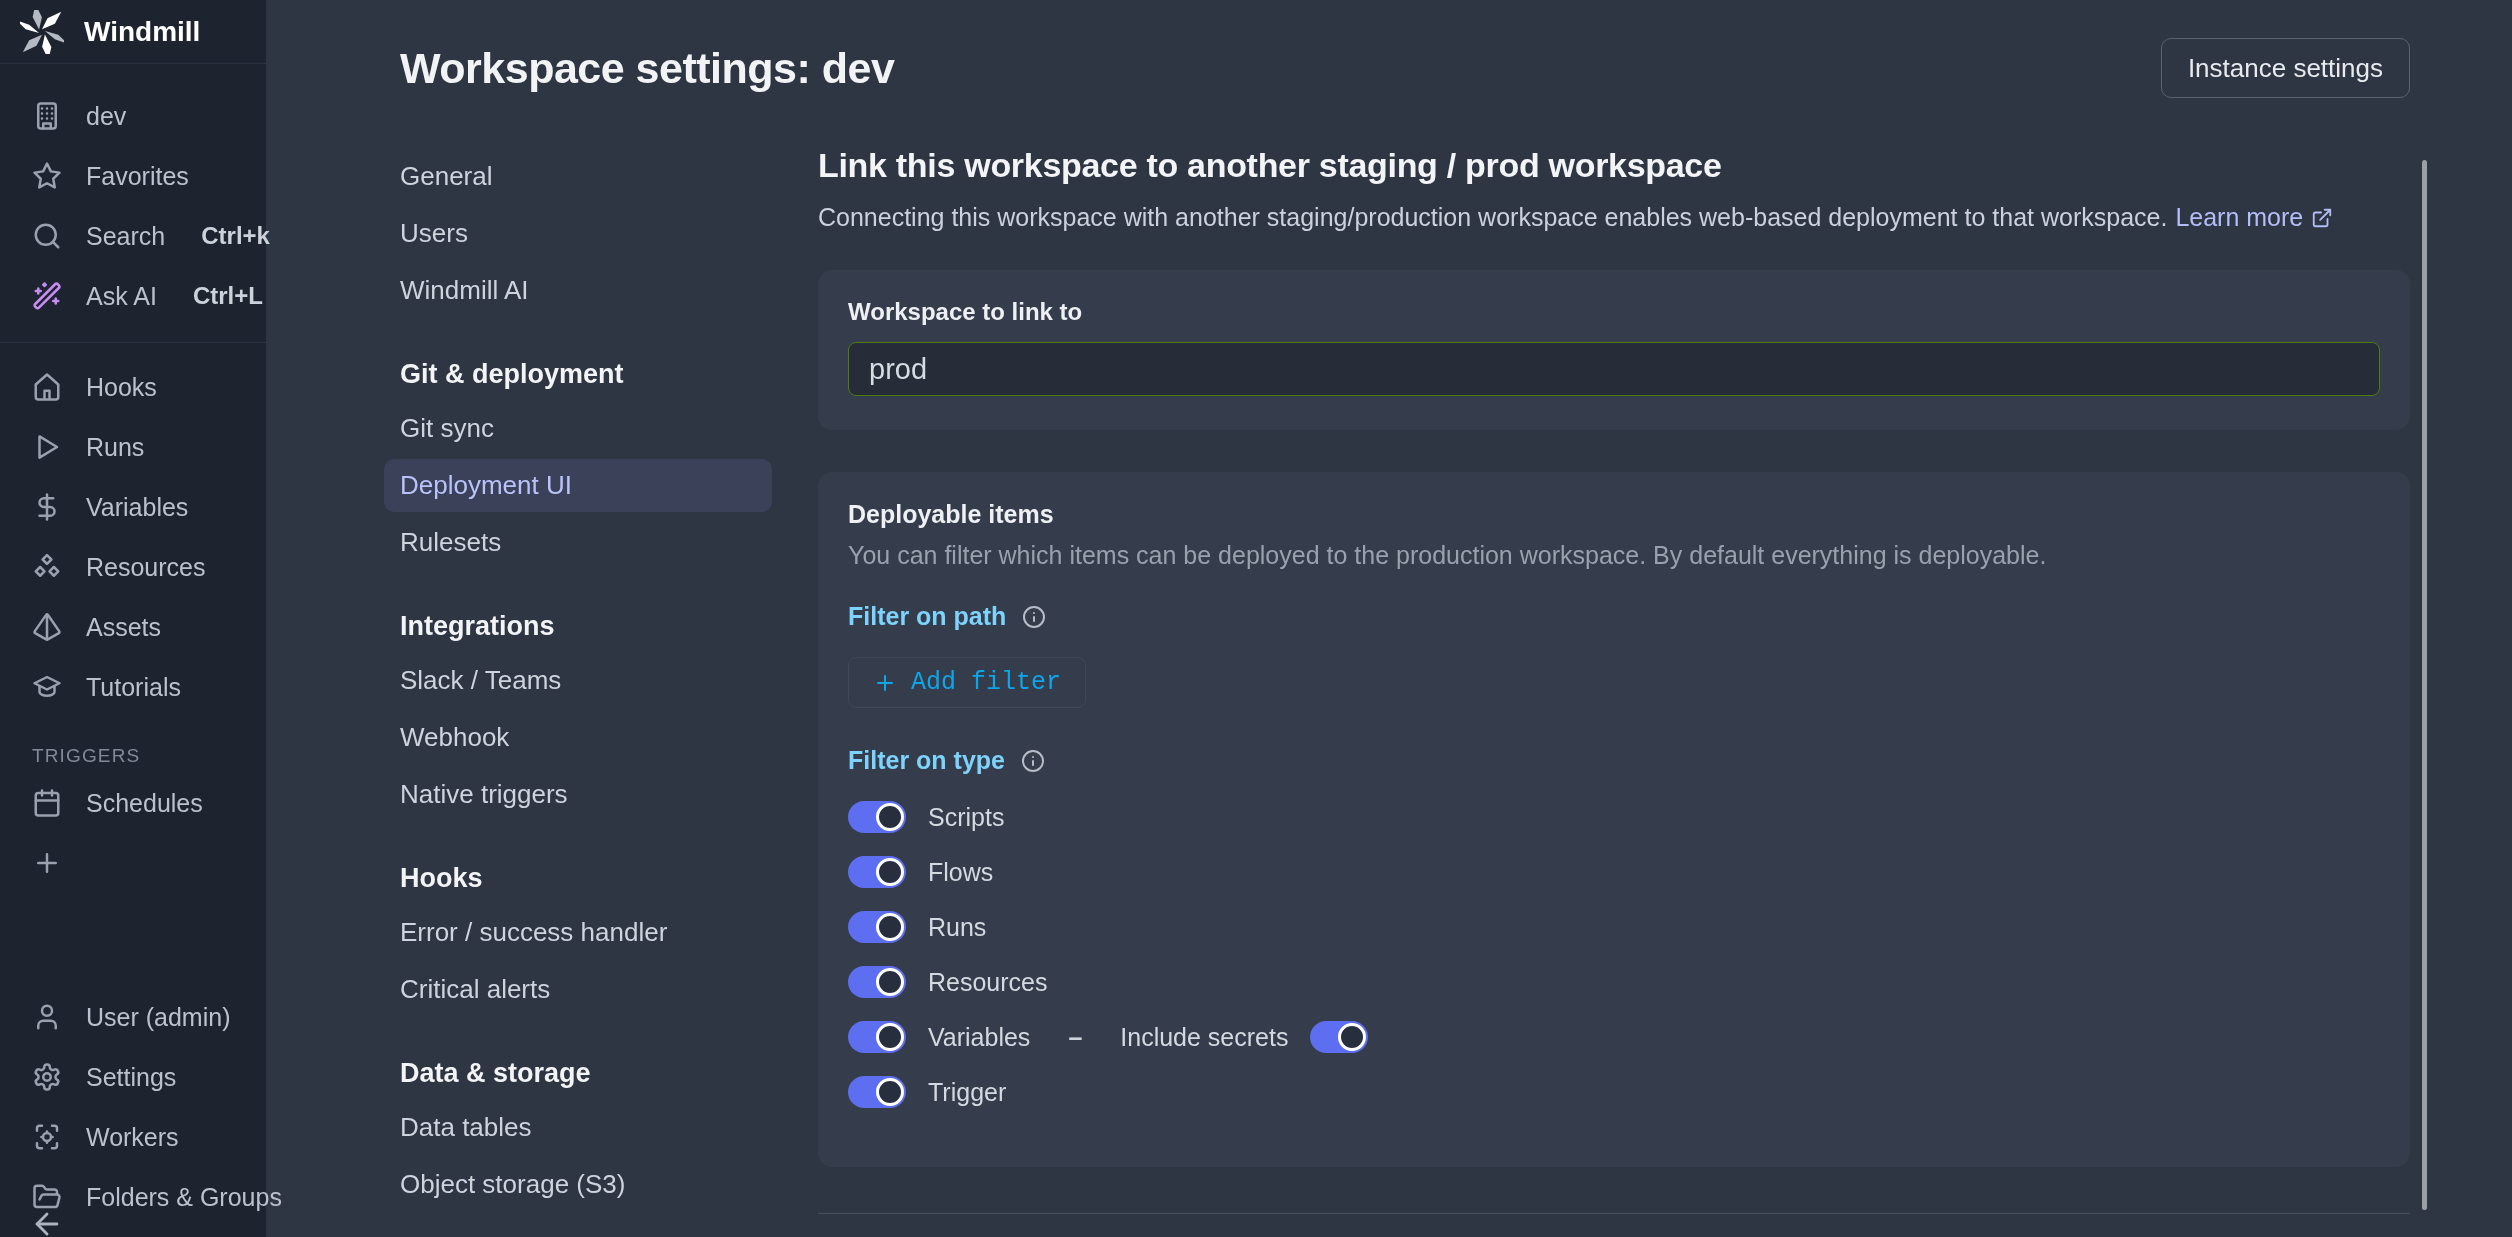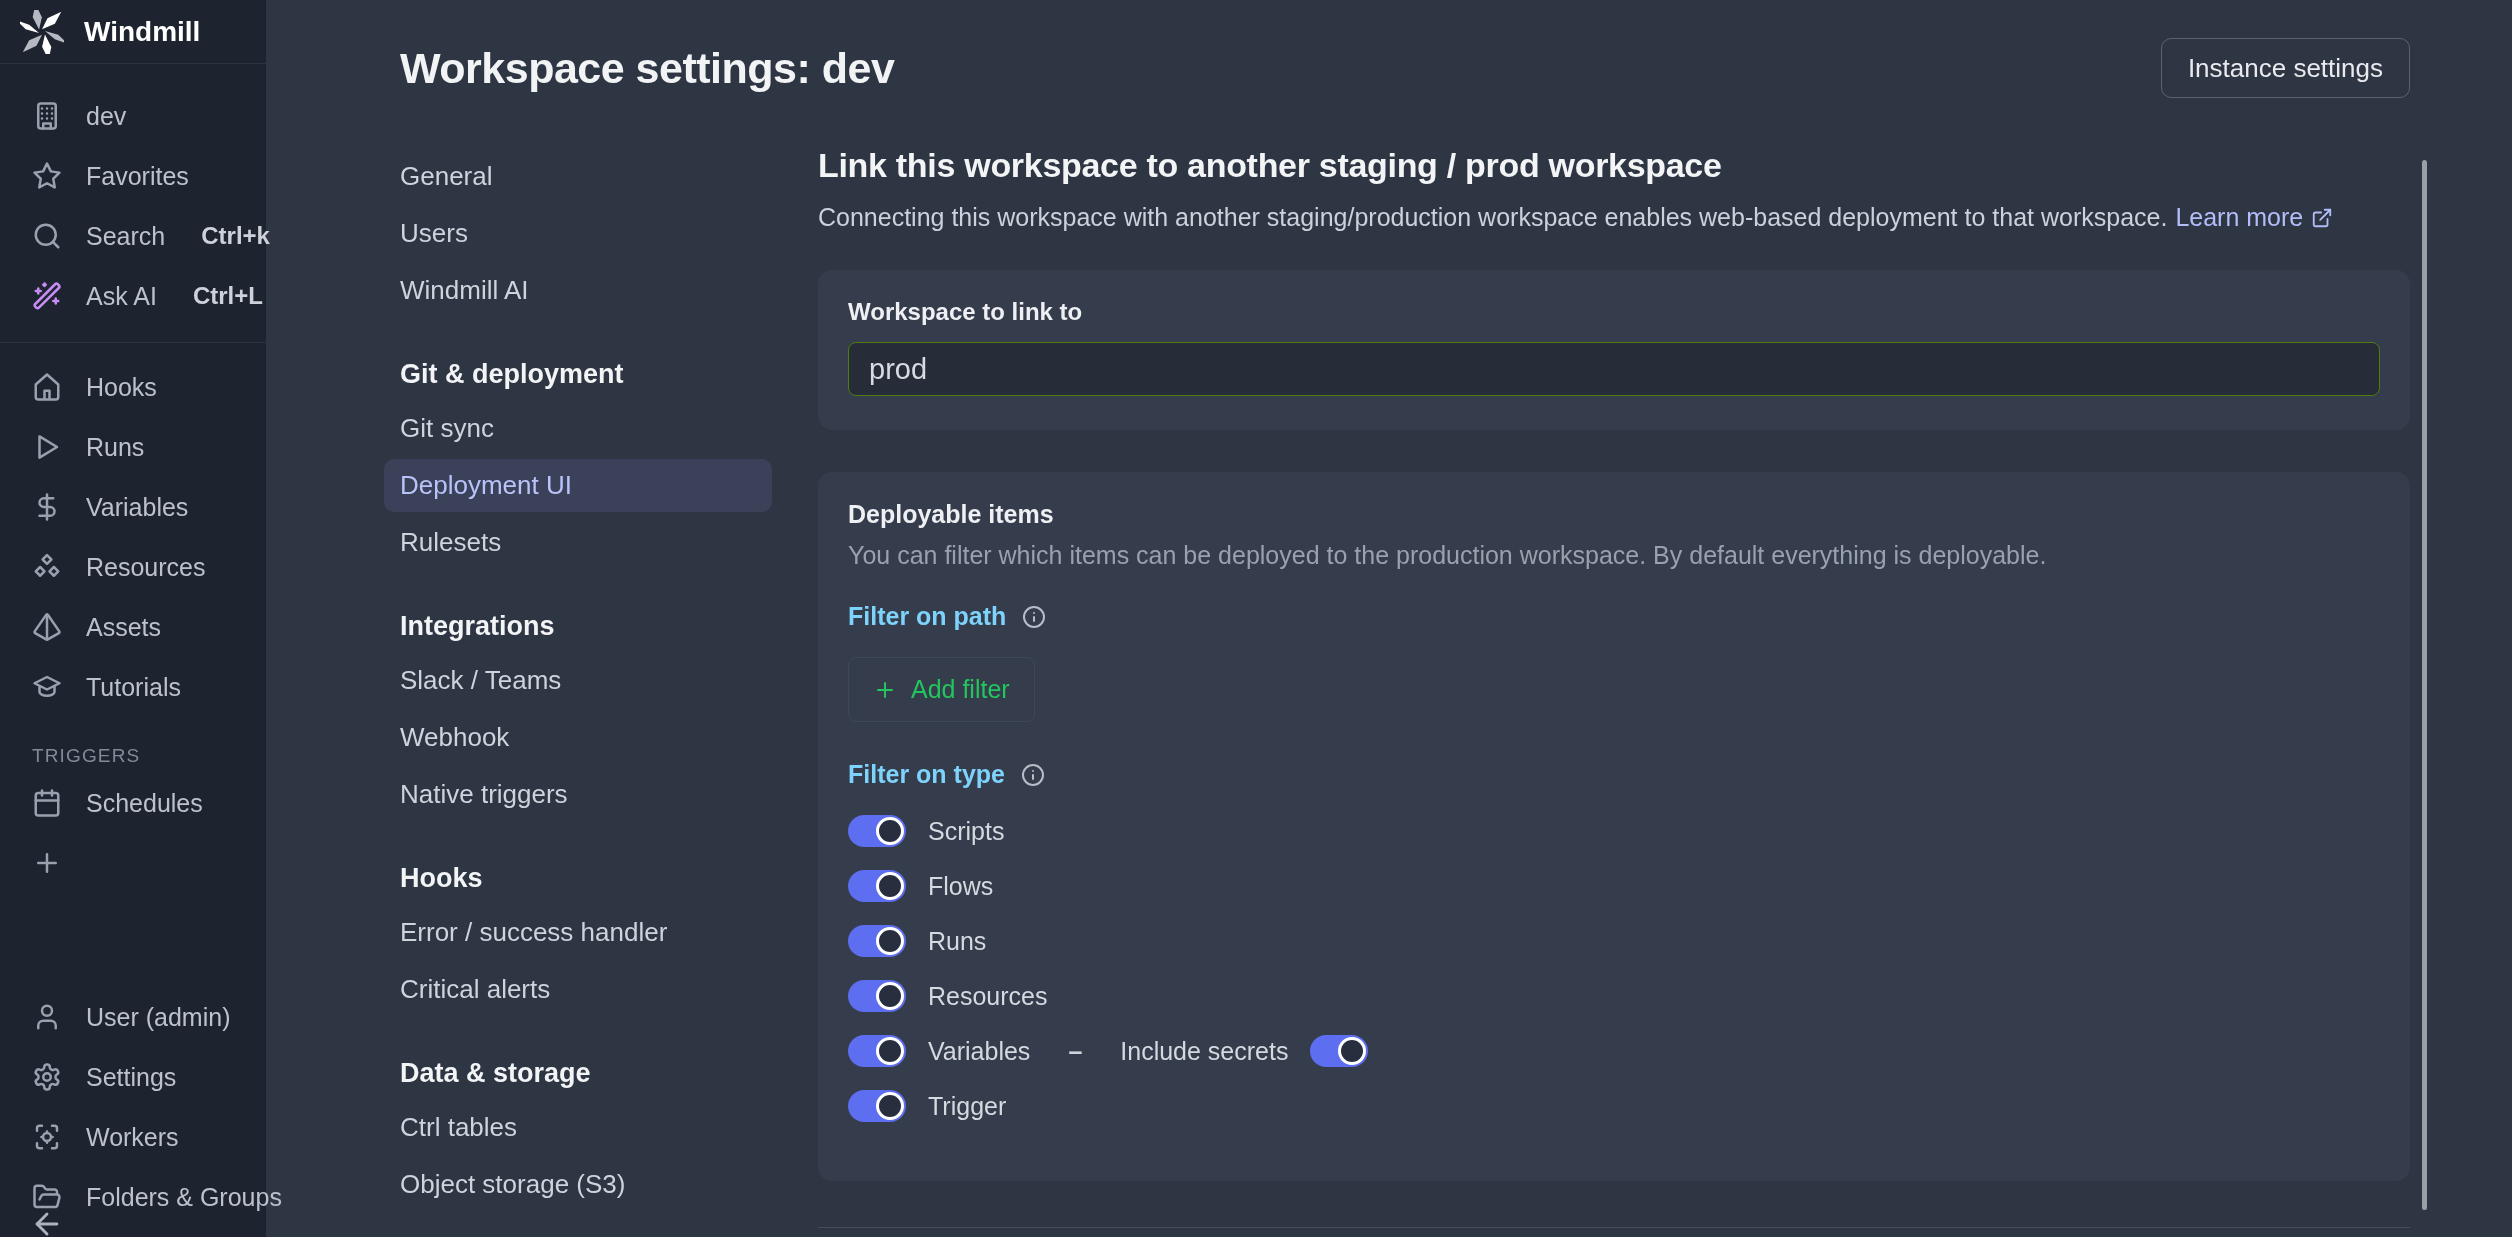--- a/index.html
+++ b/index.html
@@ -86,22 +86,22 @@
   }
 
   .panel2 { margin-top:42px; padding-bottom:40px; }
   .panel2-title { font-size:25px; font-weight:700; color:#eef0f3; }
   .panel2-desc { margin-top:12px; font-size:25px; color:#99a1ae; }
   .filter-row { margin-top:32px; display:flex; align-items:center; gap:16px; }
   .filter-label { font-size:25px; font-weight:700; color:#7dd3fc; }
   .info-icon { width:24px; height:24px; color:#b7bdc8; cursor:pointer; }
   .add-filter-btn {
     margin-top:26px; display:inline-flex; align-items:center; gap:14px;
-    padding:17px 24px; border:1px solid #3f4859; border-radius:8px;
-    background:transparent; color:#22c55e; font-size:25px; font-family:Liberation Sans, sans-serif; cursor:pointer;
+    padding:10px 24px; border:1px solid #3f4859; border-radius:8px;
+    background:transparent; color:#0ea5e9; font-size:25px; font-family:Liberation Mono, monospace; cursor:pointer;
   }
   .add-filter-btn .ic { width:24px; height:24px; }
 
   .toggle-list { margin-top:22px; }
   .toggle-row { display:flex; align-items:center; gap:22px; margin-bottom:15px; height:40px; }
   .toggle-label { font-size:25px; color:#d5d9e0; }
   .toggle {
     width:58px; height:32px; border-radius:16px; background:#5d6ef0;
     position:relative; cursor:pointer; flex-shrink:0;
   }
@@ -328,21 +328,21 @@
       <div class="snav-header">Integrations</div>
       <div class="snav-item">Slack / Teams</div>
       <div class="snav-item">Webhook</div>
       <div class="snav-item">Native triggers</div>
 
       <div class="snav-header">Hooks</div>
       <div class="snav-item">Error / success handler</div>
       <div class="snav-item">Critical alerts</div>
 
       <div class="snav-header">Data &amp; storage</div>
-      <div class="snav-item">Ctrl tables</div>
+      <div class="snav-item">Data tables</div>
       <div class="snav-item">Object storage (S3)</div>
 
     </nav>
 
     <section class="content">
       <h2>Link this workspace to another staging / prod workspace</h2>
       <div class="content-desc">
         <span>Connecting this workspace with another staging/production workspace enables web-based deployment to that workspace.</span>
         <span class="link">
           <span>Learn more</span>

